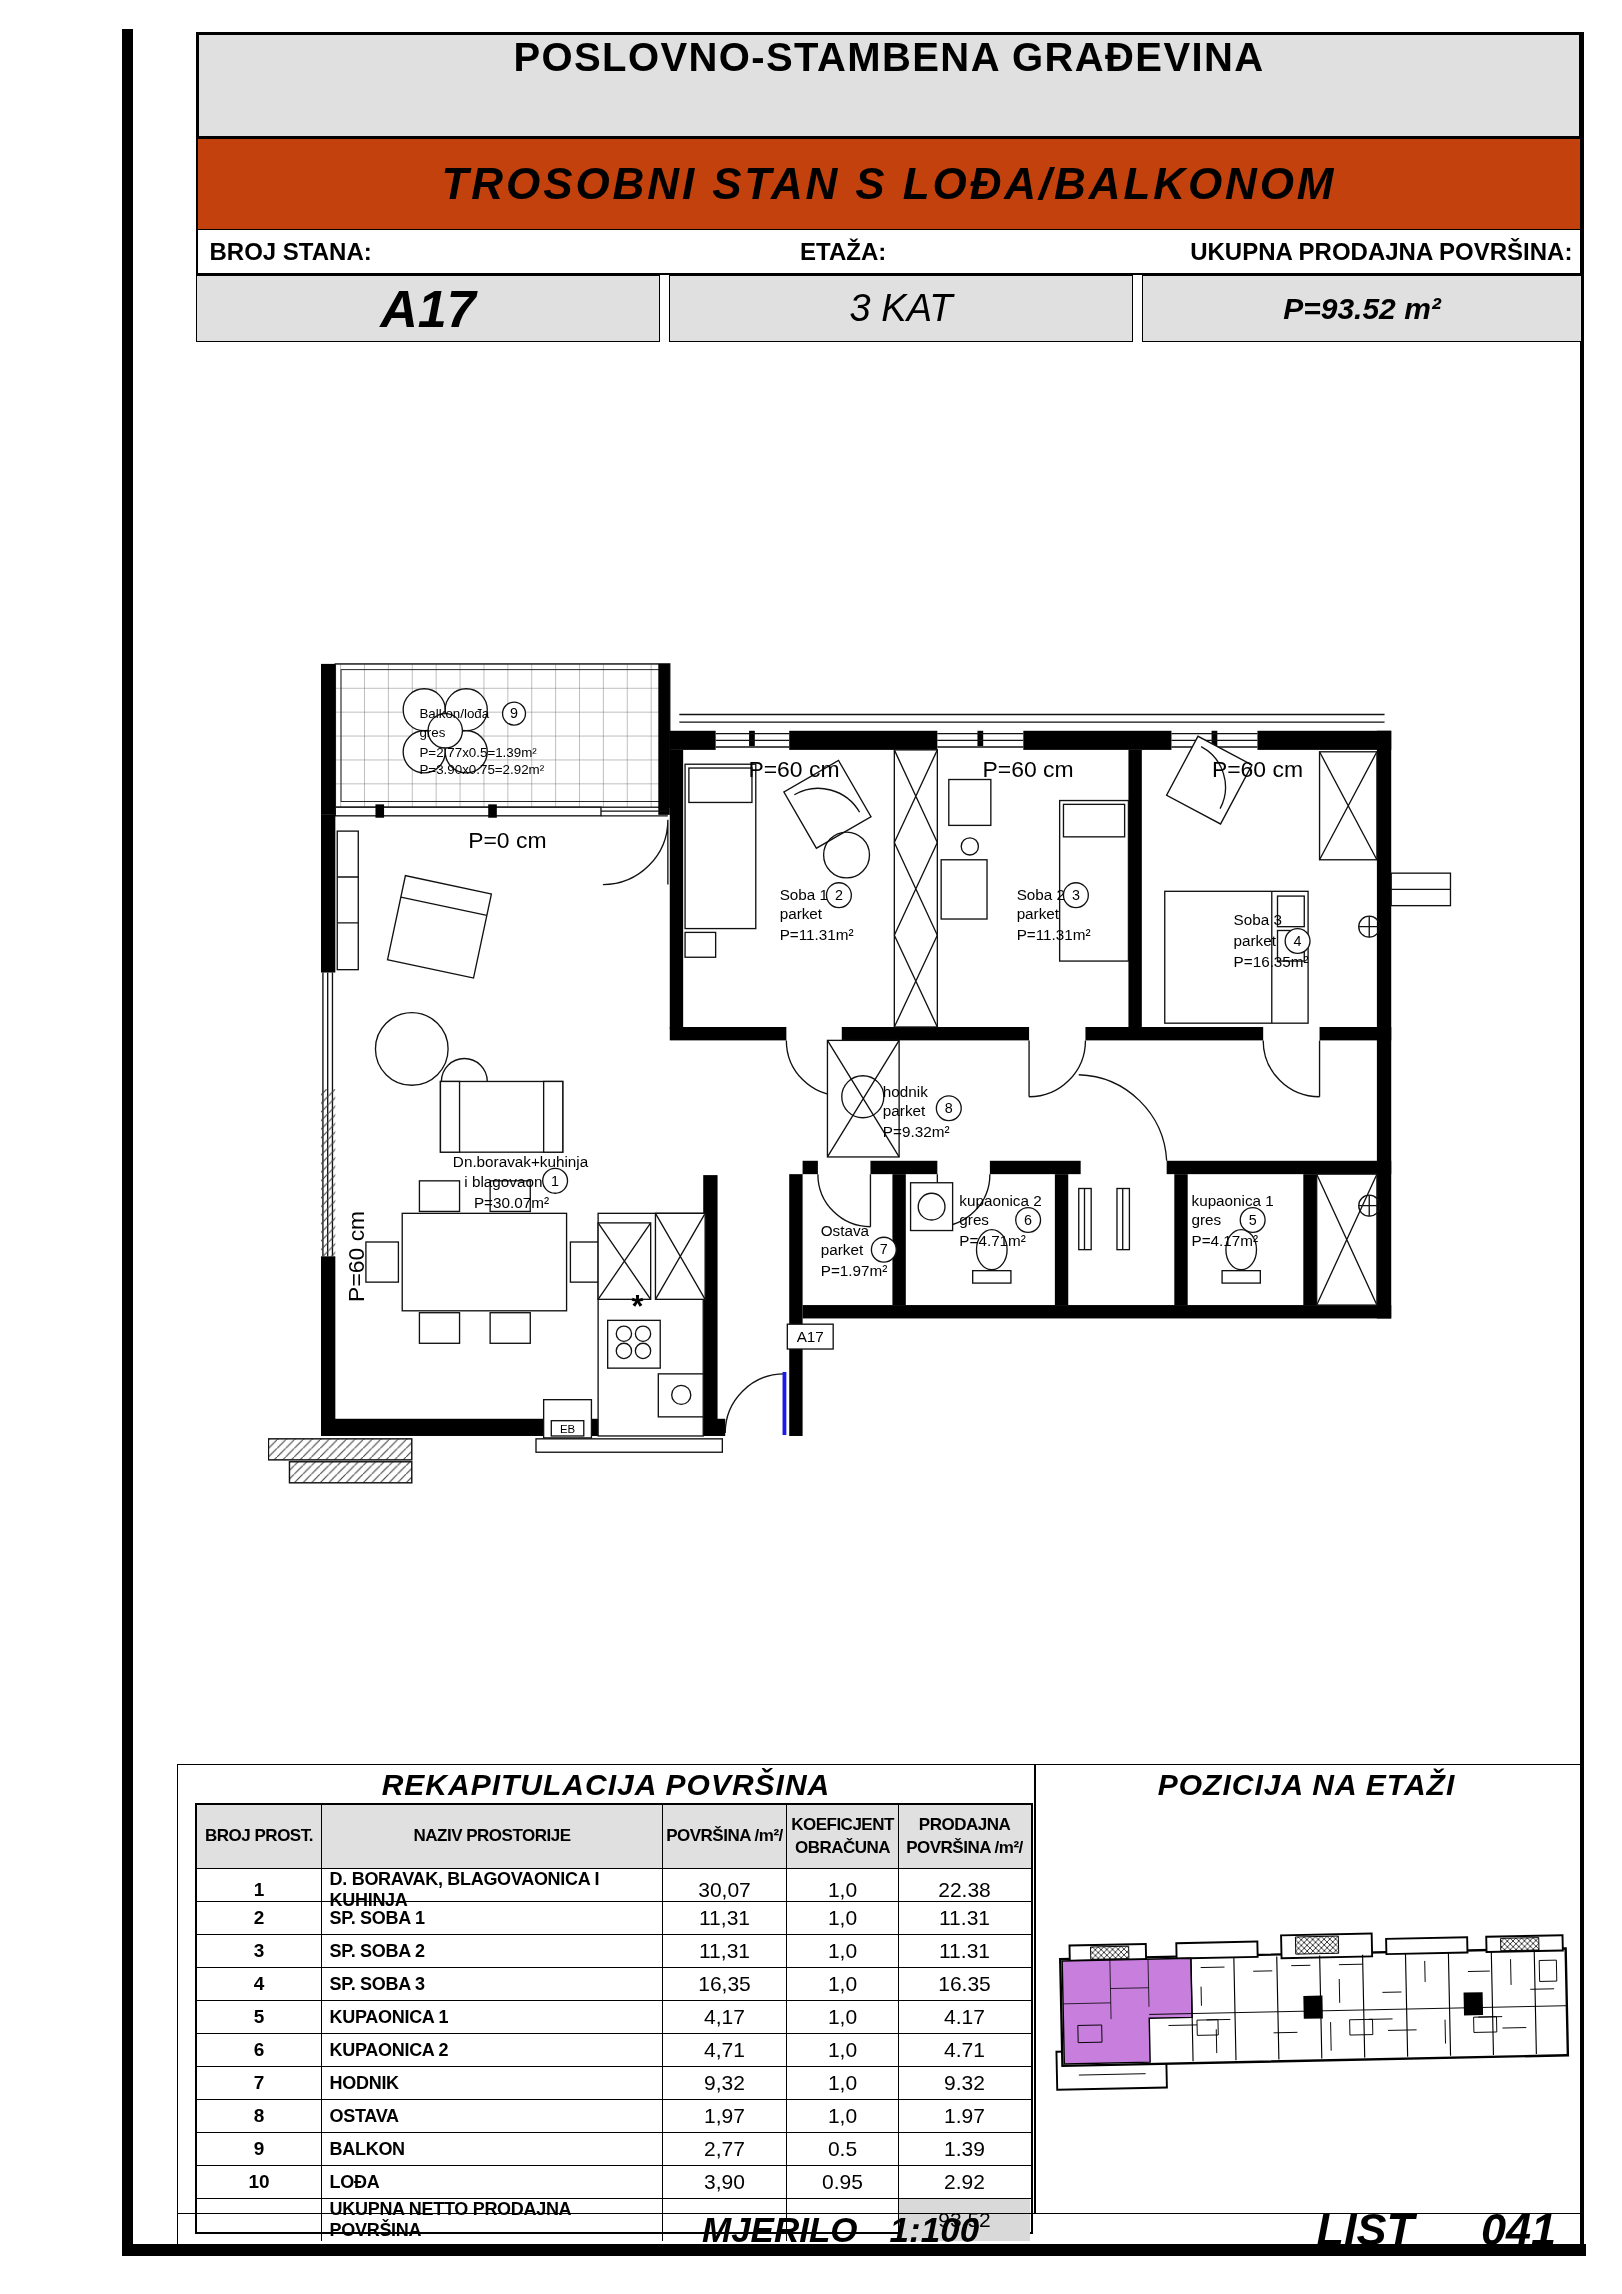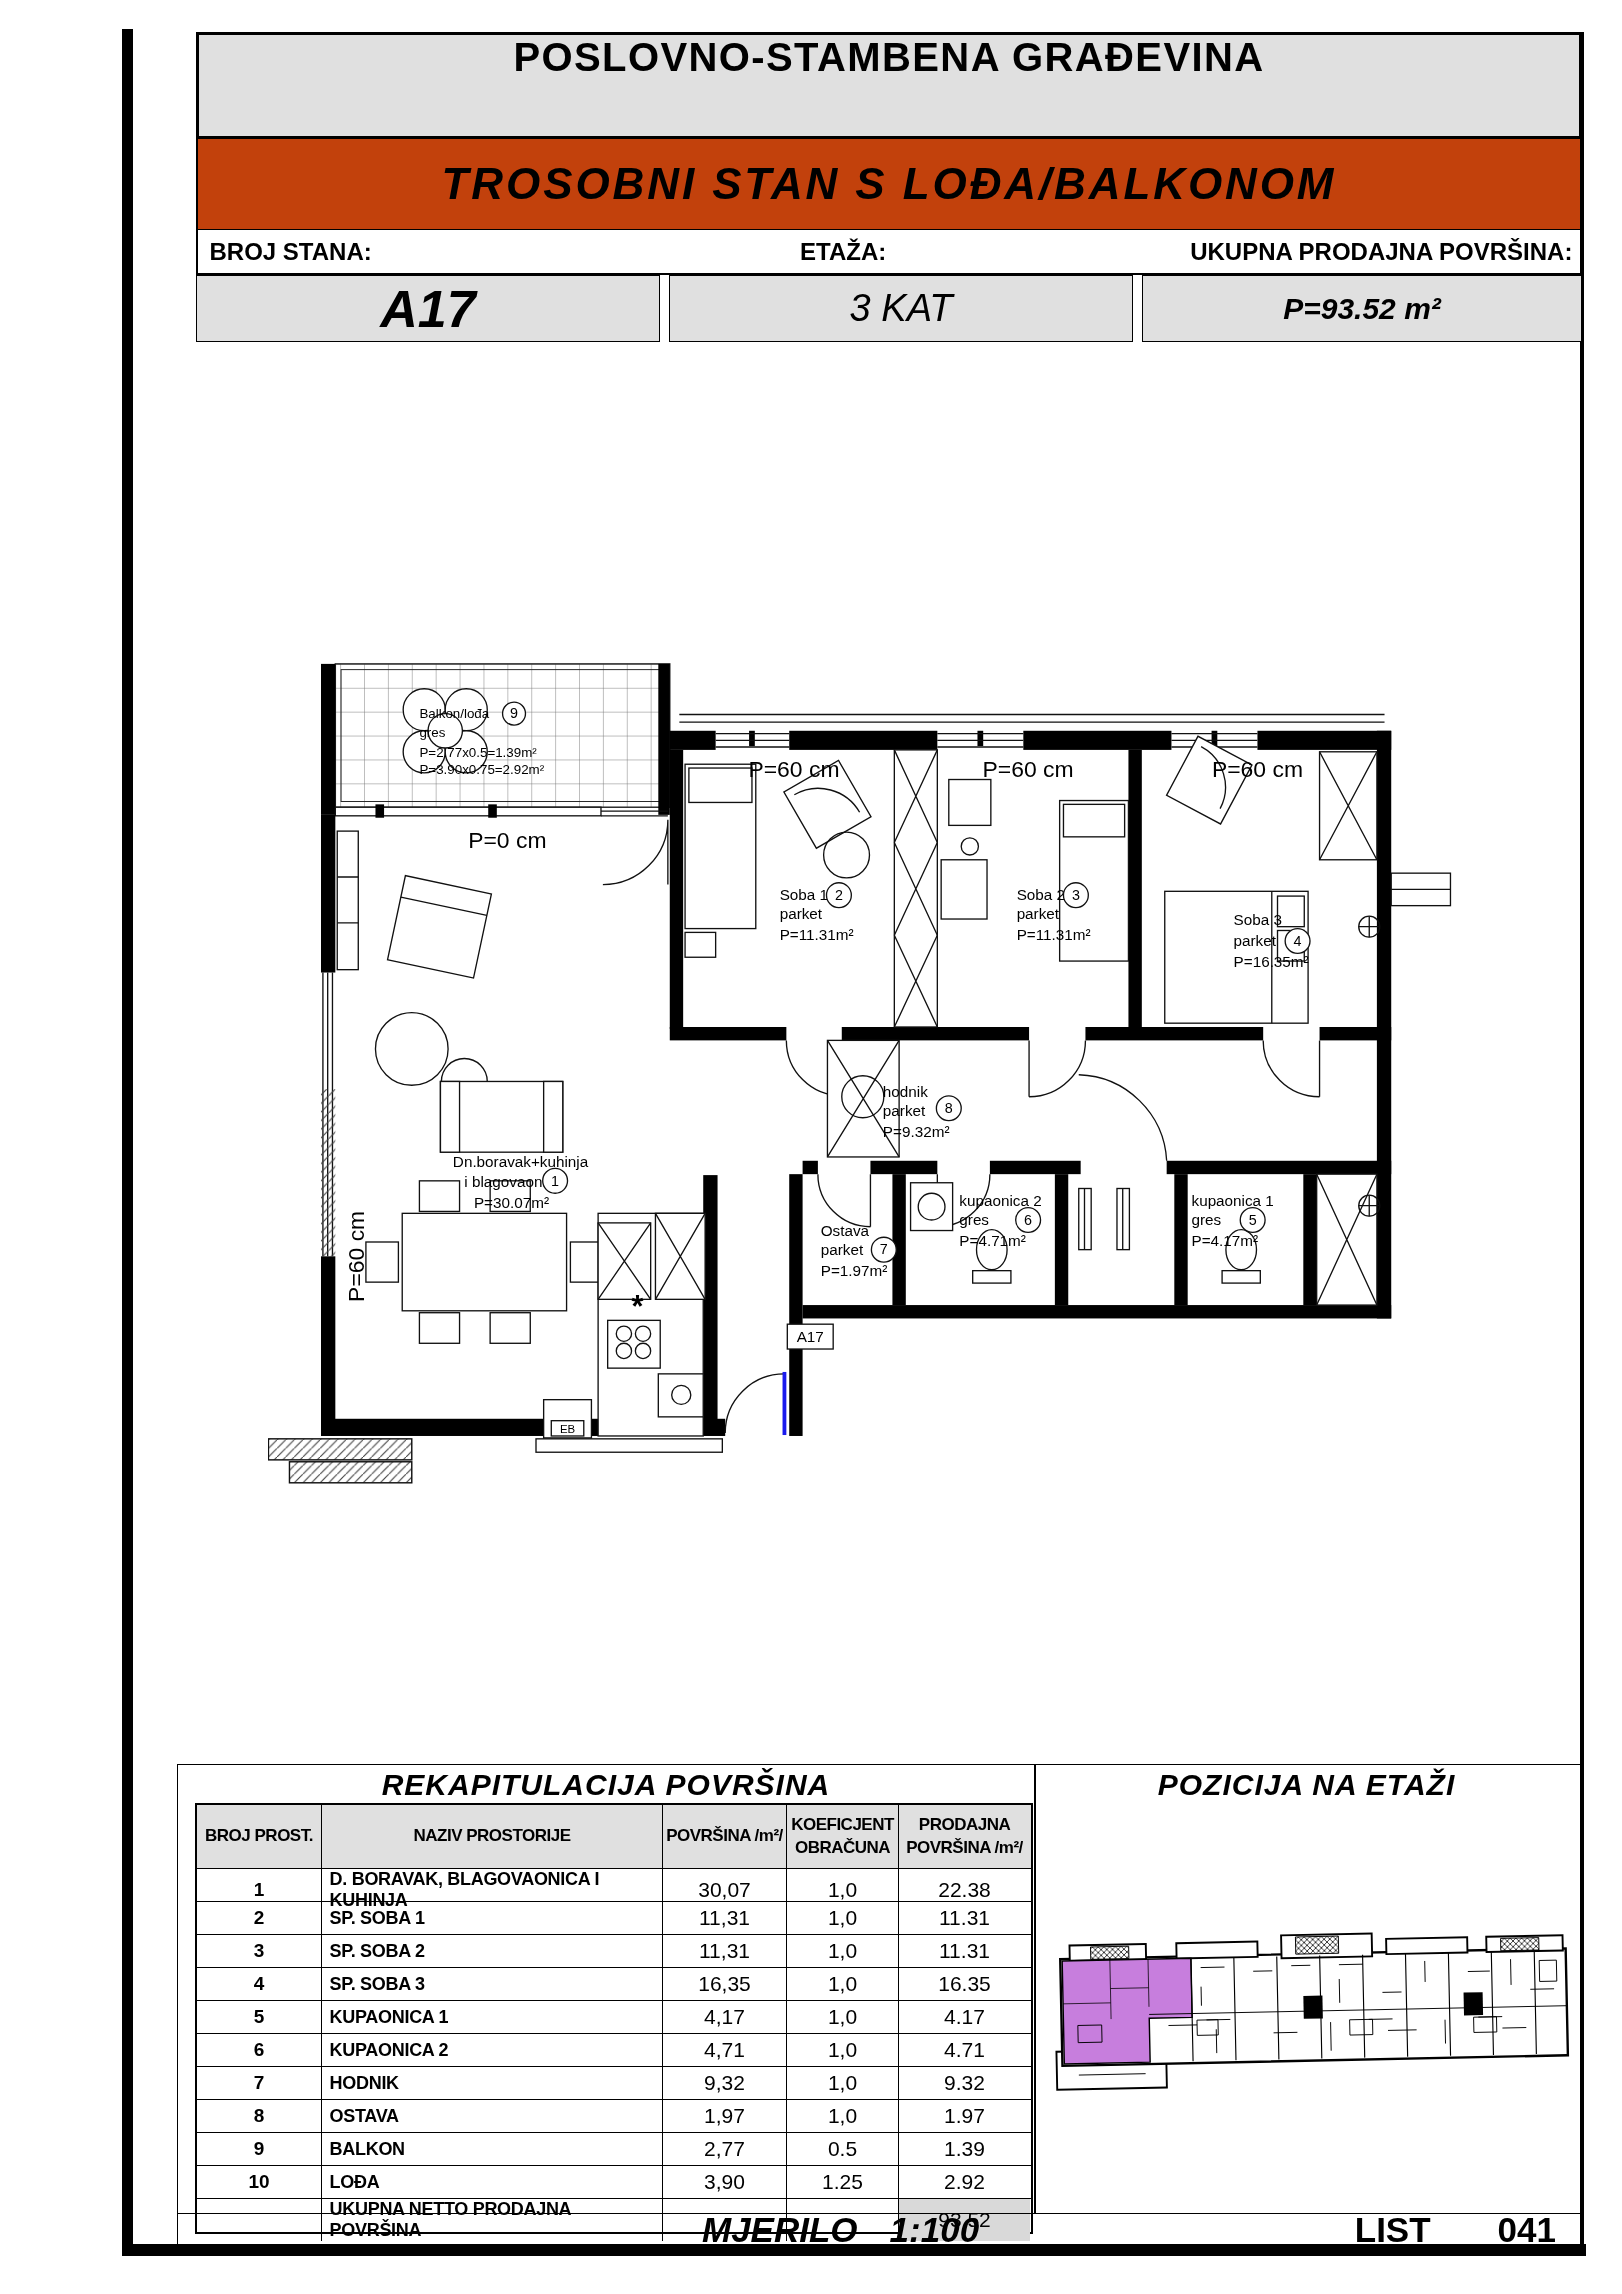--- a/index.html
+++ b/index.html
@@ -52,21 +52,21 @@
   .trow{display:grid;grid-template-columns:125px 341px 124px 112px 131px;height:32px;border-bottom:1.9px solid #000}
   .tcell{border-right:1.9px solid #000;box-sizing:border-box;display:flex;align-items:center;justify-content:center;font-size:21px}
   .tcell:last-child{border-right:none}
   .tcell.c0{font-weight:700;font-size:19px}
   .tcell.c1{justify-content:flex-start;padding-left:7.6px;font-weight:700;font-size:18px;letter-spacing:-0.3px}
   .ttotal{display:grid;grid-template-columns:125px 341px 124px 112px 131px;height:32.5px}
   .ttotal .tcell{border-bottom:none}
   .total-val{background:#d9d9d9}
   .footer{position:absolute;left:0;top:448px;width:1405px;height:32.5px;border-top:1.9px solid #000;box-sizing:border-box}
   .f-scale{position:absolute;left:524px;top:0;display:flex;gap:32px;font-size:35px;font-weight:700;font-style:italic;line-height:31px}
-  .f-sheet{position:absolute;right:27px;top:0;display:flex;gap:67px;font-size:35px;font-weight:700;line-height:31px}
+  .f-sheet{position:absolute;right:27px;top:0;display:flex;gap:67px;font-size:45px;font-weight:700;font-style:italic;line-height:31px}
 </style>
 </head>
 <body>
 
 <div class="abs left-bar"></div>
 <div class="abs right-bar"></div>
 <div class="abs bottom-bar"></div>
 
 <div class="abs hdr-title">
   <span>POSLOVNO-STAMBENA GRAĐEVINA</span>
@@ -436,21 +436,21 @@
           <div class="tcell c0">9</div>
           <div class="tcell c1">BALKON</div>
           <div class="tcell c2">2,77</div>
           <div class="tcell c3">0.5</div>
           <div class="tcell c4">1.39</div>
         </div>
         <div class="trow">
           <div class="tcell c0">10</div>
           <div class="tcell c1">LOĐA</div>
           <div class="tcell c2">3,90</div>
-          <div class="tcell c3">1.25</div>
+          <div class="tcell c3">0.95</div>
           <div class="tcell c4">2.92</div>
         </div>
       </div>
     <div class="ttotal">
       <div class="tcell c0"></div>
       <div class="tcell c1">UKUPNA NETTO PRODAJNA POVRŠINA</div>
       <div class="tcell"></div>
       <div class="tcell"></div>
       <div class="tcell total-val">93.52</div>
     </div>

